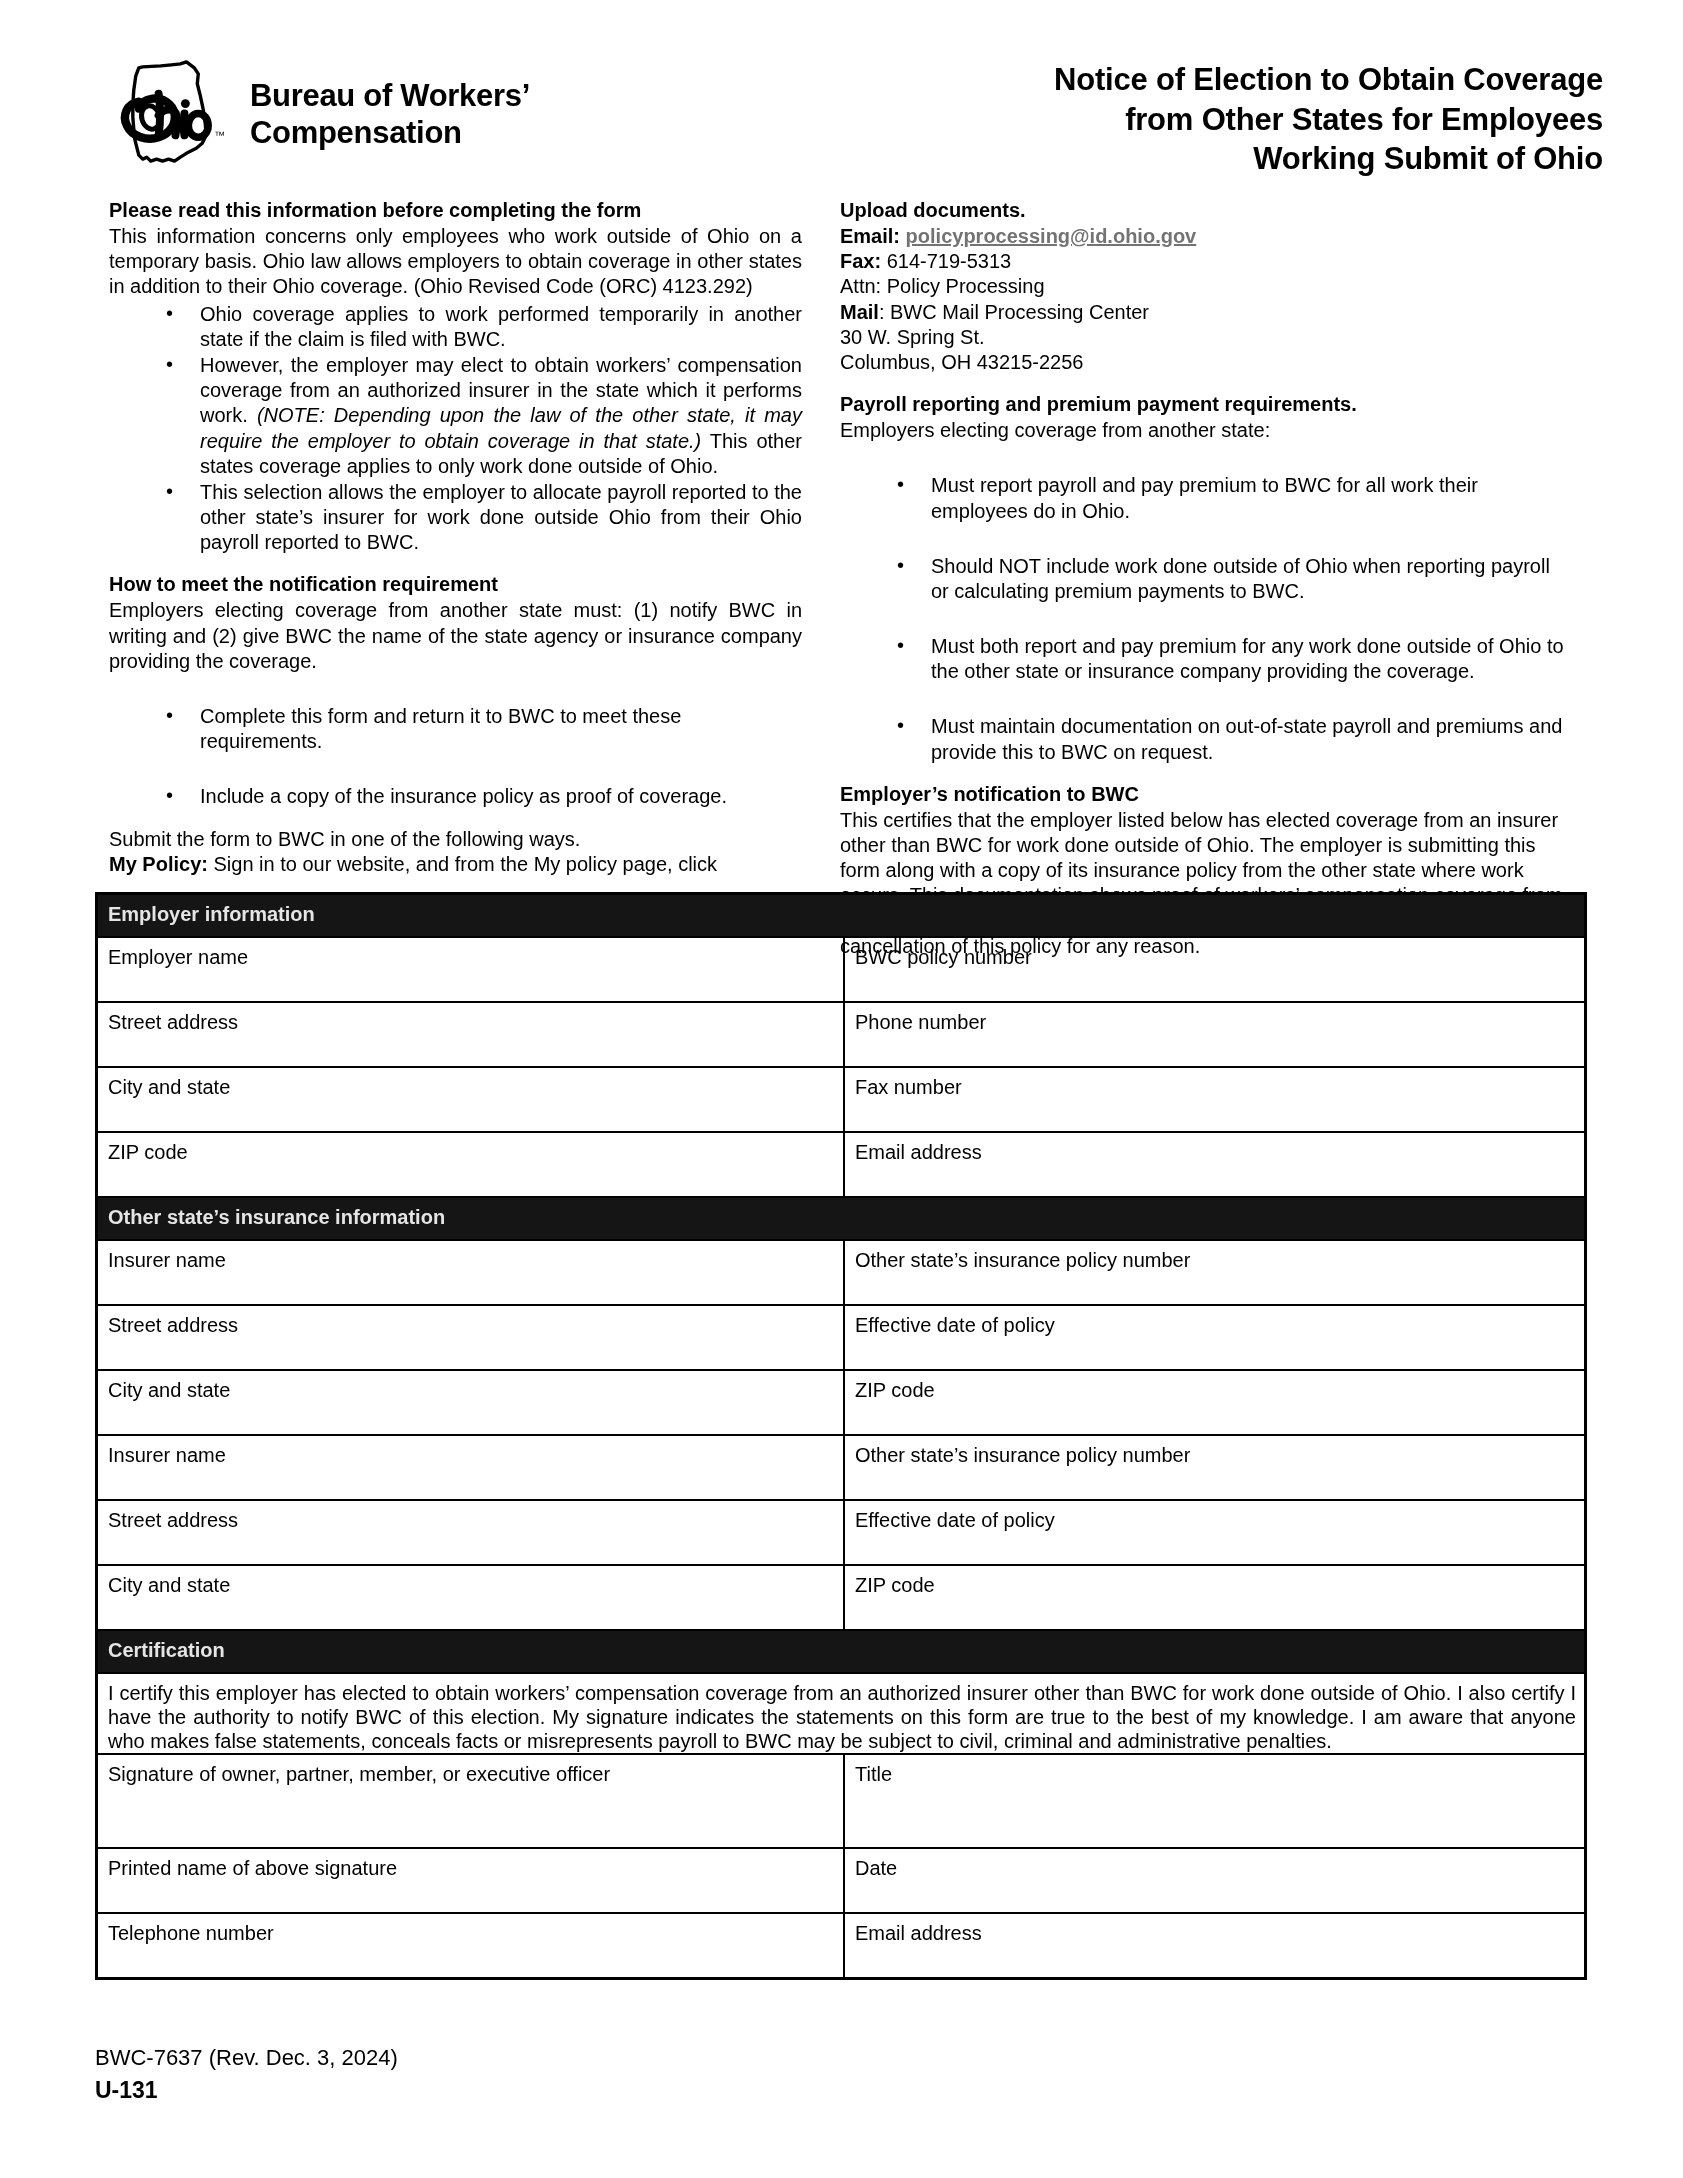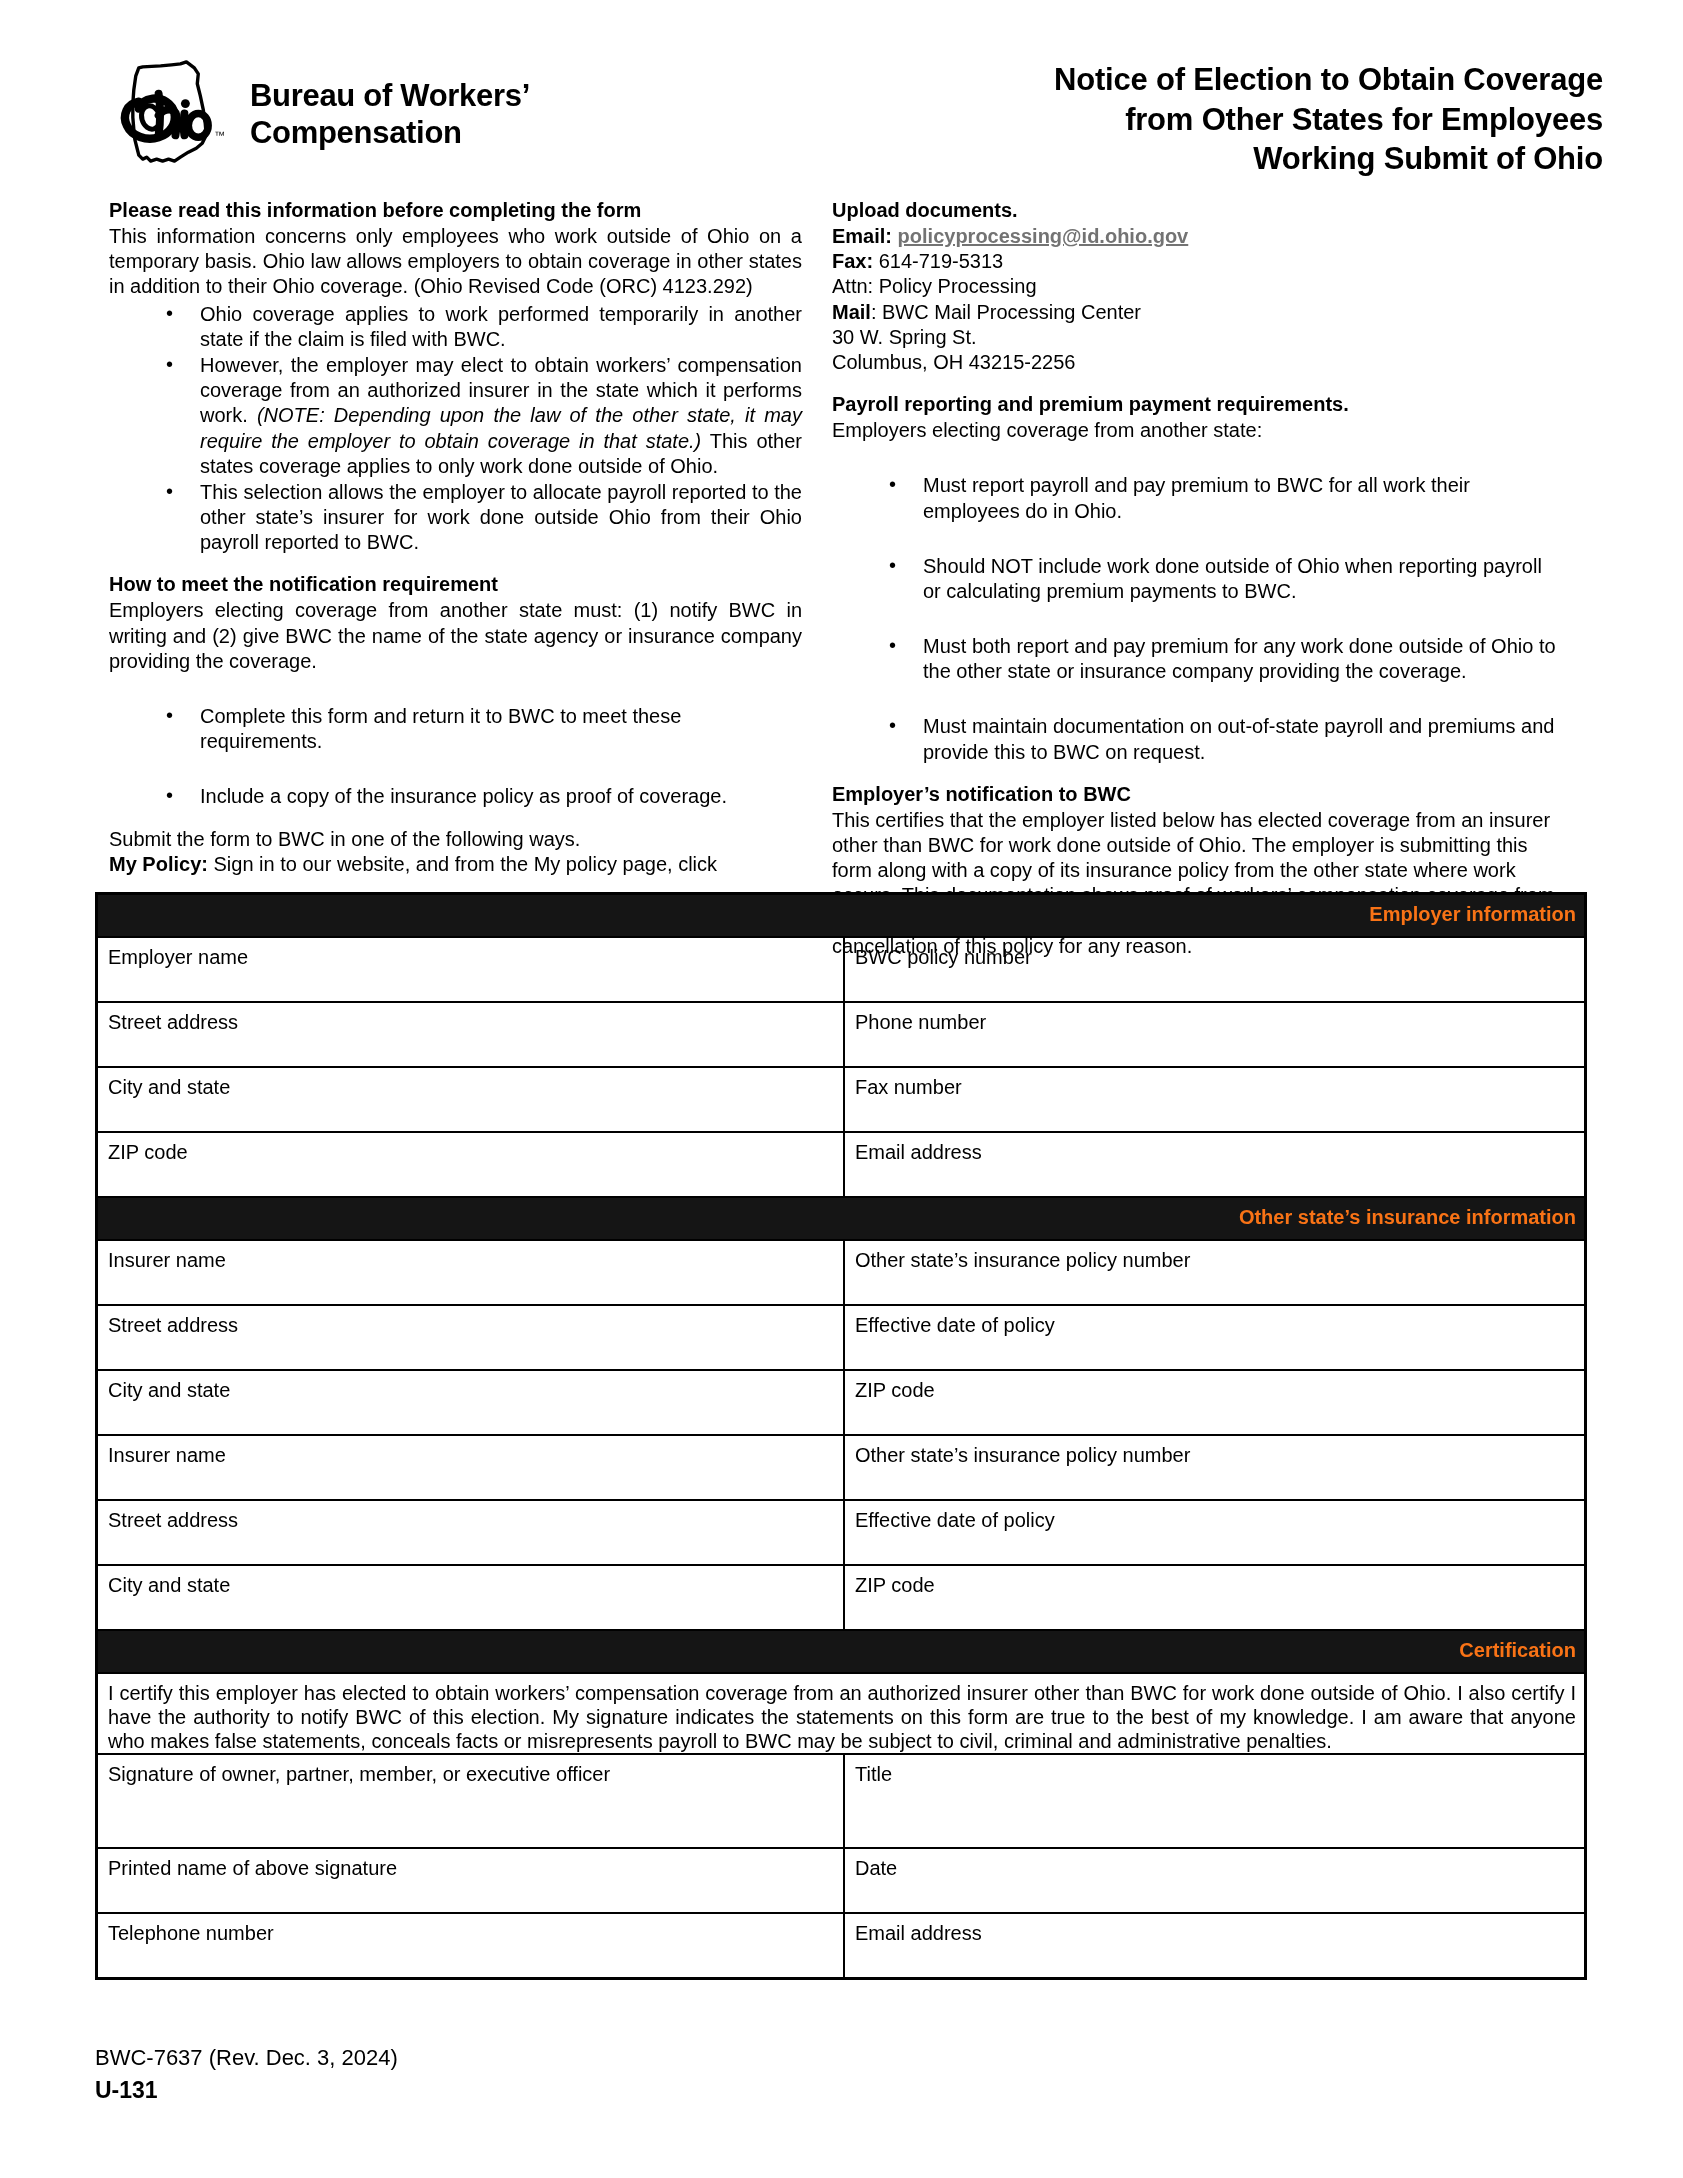--- a/index.html
+++ b/index.html
@@ -59,21 +59,21 @@
     padding-top: 12px;
     padding-right: 3px;
   }
   .doc-title div { white-space: nowrap; }
 
   
   .columns {
     display: flex;
     padding: 0 77px 0 109px;
     box-sizing: border-box;
-    gap: 30px;
+    gap: 38px;
   }
   .col {
     width: 693px;
     flex: 0 0 693px;
     font-size: 20px;
     line-height: 1.26;
   }
   .col.right { width: 733px; flex: 0 0 733px; }
 
   h2.sect {
@@ -135,28 +135,27 @@
   }
   table.form td {
     border: 2px solid #000;
     vertical-align: top;
     padding: 7px 8px 0 10px;
     font-size: 20px;
     line-height: 1.2;
   }
   td.band {
     background: #151515;
-    color: #f97316;
+    color: #e5e5e5;
     font-weight: bold;
     font-size: 24px;
     padding: 6px 10px 8px 14px;
     height: 34px;
     border-left: 3px solid #000;
     border-right: 3px solid #000;
-    text-align: right;
   }
   td.field { height: 56px; }
   td.field-tall { height: 85px; }
   td.certtext {
     font-size: 19.3px;
     line-height: 1.35;
     padding: 6px 14px 10px 10px;
     text-align: justify;
     margin-left: 14px;
   }

